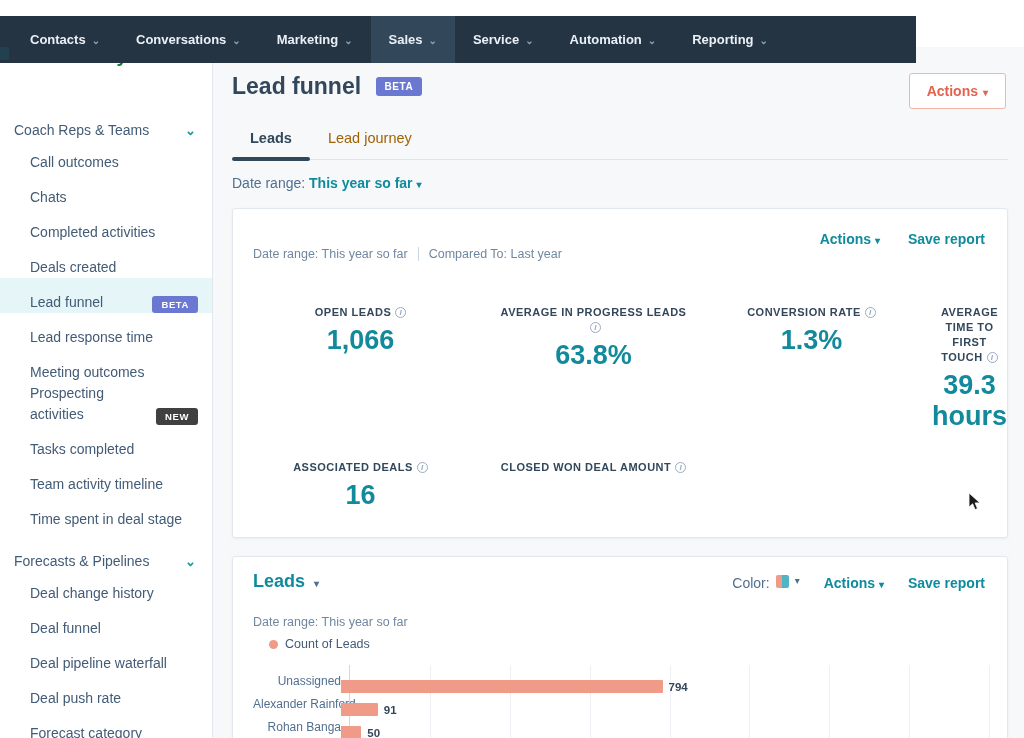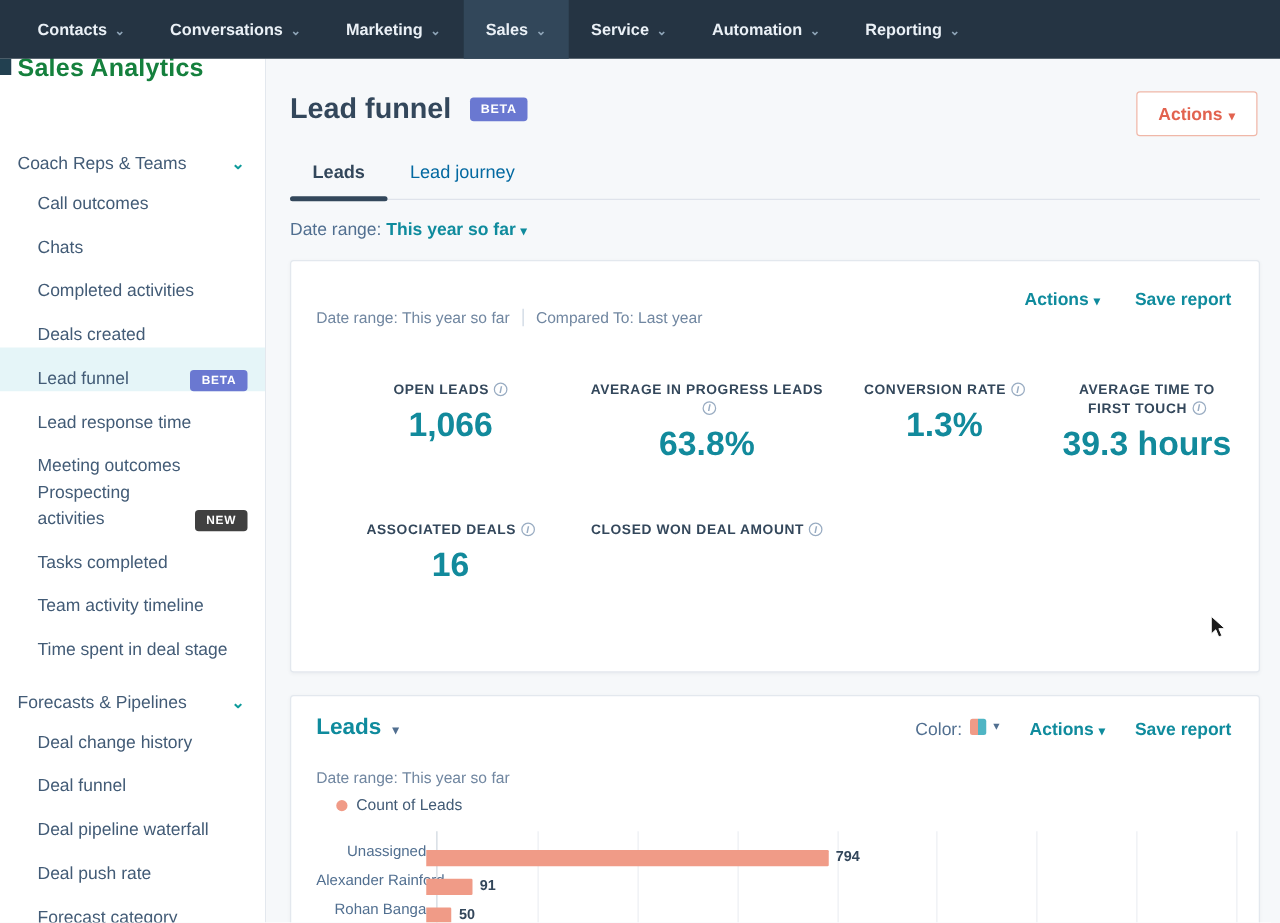--- a/index.html
+++ b/index.html
@@ -5,21 +5,21 @@
   * { box-sizing: border-box; margin: 0; padding: 0; }
   html,body { width:1024px; height:738px; }
   body {
     font-family: "Liberation Sans", sans-serif;
     background:#ffffff; position:relative; overflow:hidden;
     color:#33475b;
   }
 
   
   .topnav {
-    position:absolute; top:0; left:0; width:1024px; height:47px;
+    position:absolute; top:16px; left:0; width:916px; height:47px;
     background:#253443; display:flex; align-items:stretch; z-index:10;
     padding-left:12px;
   }
   .nav-item {
     display:flex; align-items:center; gap:6px; padding:0 18px;
     color:#eaf0f6; font-size:13px; font-weight:700; cursor:pointer;
     white-space:nowrap;
   }
   .nav-item.active { background:#32475a; }
   .nav-caret { font-size:10px; color:#8fa5b8; transform:translateY(1px); }
@@ -68,21 +68,21 @@
   }
   .actions-btn {
     position:absolute; right:18px; top:26px;
     background:#fff; border:1px solid #f0b7a8; border-radius:3px;
     color:#e2634f; font-weight:700; font-size:14px;
     padding:9px 17px; cursor:pointer; font-family:inherit;
   }
   .actions-btn .caret { font-size:10px; margin-left:5px; }
 
   .tabs { display:flex; margin:22px 16px 0 19px; border-bottom:1px solid #dfe3eb; }
-  .tab { position:relative; padding:8px 18px 13px; font-size:14.5px; color:#0369a1; cursor:pointer; }
+  .tab { position:relative; padding:8px 18px 13px; font-size:14.5px; color:#a16207; cursor:pointer; }
   .tab.active { color:#33475b; font-weight:700; }
   .tab.active::after {
     content:""; position:absolute; left:0; right:0; bottom:-2px; height:4px;
     background:#33475b; border-radius:3px;
   }
 
   .daterange-line { margin:15px 0 0 19px; font-size:14px; color:#516f90; }
   .daterange-value { color:#0f8b9d; font-weight:700; cursor:pointer; }
   .dd-caret { font-size:10px; }
 
@@ -101,21 +101,21 @@
   .card-actions span { cursor:pointer; }
 
   .card1-dateline {
     position:absolute; top:38px; left:20px; font-size:12.5px; color:#7187a1;
     display:flex; align-items:center;
   }
   .card1-dateline .sep { border-left:1px solid #cbd6e2; height:14px; margin:0 10px; }
 
   .metrics {
     position:absolute; top:96px; left:20px; right:20px;
-    display:grid; grid-template-columns:215px 195px 185px 1fr; row-gap:46px;
+    display:grid; grid-template-columns:215px 195px 185px 1fr; row-gap:46px;gap:28px;
   }
   .metric { text-align:center; justify-self:center; max-width:205px; }
   .m-label {
     font-size:11px; font-weight:700; color:#33475b; letter-spacing:.5px;
     text-transform:uppercase; line-height:15px;
   }
   .info-icon {
     display:inline-block; width:11px; height:11px; border-radius:50%;
     border:1px solid #99acc2; color:#99acc2; font-size:8px; line-height:9px;
     text-align:center; font-style:italic; font-weight:700; margin-left:4px;
@@ -145,21 +145,21 @@
   .legend-dot { width:9px; height:9px; border-radius:50%; background:#f09b87; }
 
   .chart { position:absolute; top:104px; left:20px; right:18px; bottom:0; }
   .gridlines { position:absolute; left:96px; right:0; top:4px; bottom:0;
     border-left:1px solid #cfd8e0; }
   .gridline { position:absolute; top:0; bottom:0; width:1px; background:#edf0f4; }
   .chart-rows { position:relative; padding-top:8px; }
   .chart-row { display:flex; align-items:center; height:23px; }
   .cat-label { width:88px; padding-right:0; text-align:right; font-size:12px; color:#516f90;
     white-space:nowrap; }
-  .plot-row { flex:1; display:flex; align-items:flex-start;margin-top:12px; }
+  .plot-row { flex:1; display:flex; align-items:center;margin-top:12px; }
   .bar { height:13px; background:#f09b87; border-radius:0 1px 1px 0; cursor:pointer; }
   .bar-value { margin-left:6px; font-size:11.5px; font-weight:700; color:#33475b; }
 
   .mouse-cursor { position:absolute; left:755px; top:445px; z-index:50; }
 </style>
 </head>
 <body>
 
 <nav class="topnav">
   <div class="nav-item">

